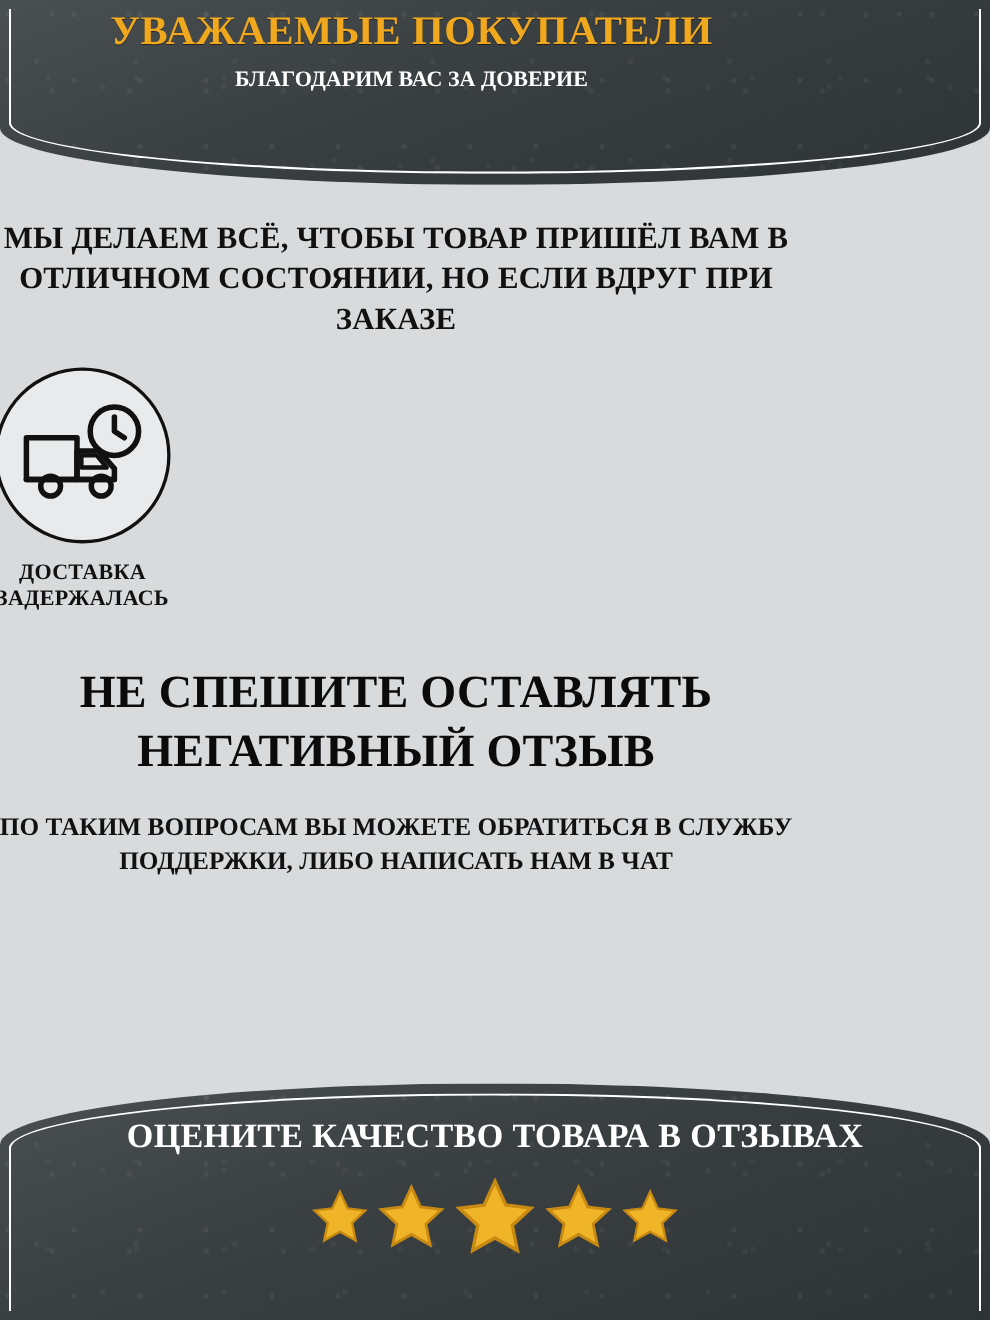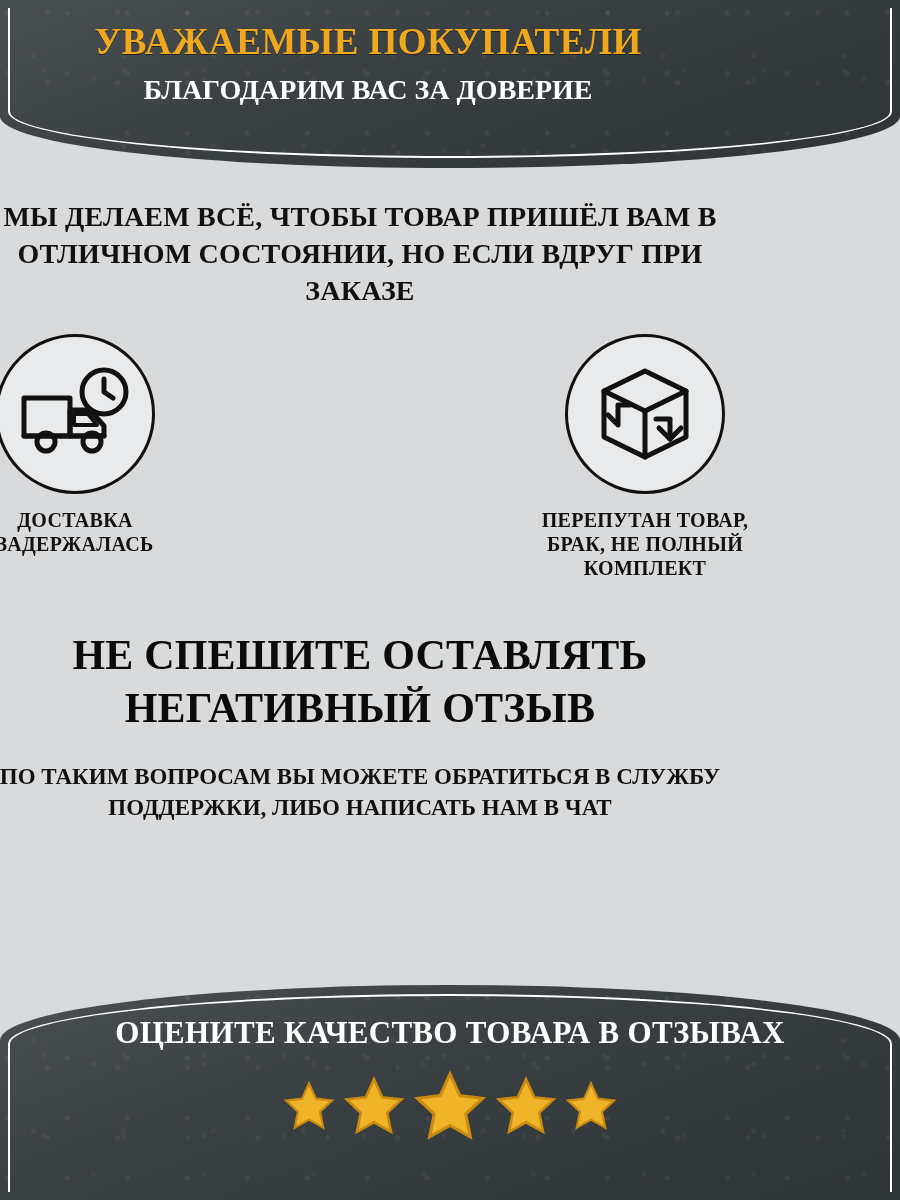--- a/index.html
+++ b/index.html
@@ -48,34 +48,34 @@
     border-top:none;
   }
   #outline-bottom {
     bottom:8px; height:198px; left:8px; width:884px;
     border-radius:56% 56% 0 0 / 56px 56px 0 0;
     border-bottom:none;
   }
 
   
   #header {
-    position:absolute; top:0; left:10px; width:716px; height:168px;
+    position:absolute; top:0; left:16px; width:716px; height:168px;
     display:flex; flex-direction:column; align-items:center; justify-content:flex-start;
-    padding-top:22px;
+    padding-top:9px;
     text-align:center;
   }
   #header-title {
     font-size:37px; font-weight:bold; letter-spacing:.5px;
     color:#f0a81e;
     text-shadow:0 1px 0 rgba(0,0,0,.5);
     line-height:1.1;
   }
   #header-sub {
     margin-top:10px;
-    font-size:28px; font-weight:bold; color:#ffffff;
+    font-size:20px; font-weight:bold; color:#ffffff;
     line-height:1.22;
     max-width:520px;
   }
 
   
   #main {
     position:absolute; top:168px; left:0; width:720px; height:817px;
     display:flex; flex-direction:column; align-items:center;
     padding-top:30px;
   }
@@ -176,35 +176,20 @@
             <circle cx="30" cy="80" r="9"></circle>
             <circle cx="76" cy="80" r="9"></circle>
 
             <circle cx="88" cy="30" r="22"></circle>
             <path d="M88 17 v13 l9 6"></path>
           </svg>
         </div>
         <div class="icon-caption">ДОСТАВКА ЗАДЕРЖАЛАСЬ</div>
       </div>
 
-      <div class="icon-item">
-        <div class="icon-circle">
-          <svg width="118" height="110" viewBox="0 0 118 110" fill="none" stroke="#111" stroke-width="5" stroke-linecap="round" stroke-linejoin="round">
-
-            <path d="M18 32 L59 12 L100 32 L100 78 L59 98 L18 78 Z"></path>
-            <path d="M18 32 L59 52 L100 32"></path>
-            <path d="M59 52 L59 98"></path>
-
-            <path d="M44 46 h-12 v20 l-10 -10" stroke-width="5"></path>
-            <path d="M70 60 h14 v20" stroke-width="5"></path>
-            <path d="M84 80 l11 -11 M84 80 l-11 -11" stroke-width="5"></path>
-          </svg>
-        </div>
-        <div class="icon-caption">ПЕРЕПУТАН ТОВАР, БРАК, НЕ ПОЛНЫЙ КОМПЛЕКТ</div>
-      </div>
 
 
     </div>
 
     <div id="headline">НЕ СПЕШИТЕ ОСТАВЛЯТЬ НЕГАТИВНЫЙ ОТЗЫВ</div>
     <div id="support">ПО ТАКИМ ВОПРОСАМ ВЫ МОЖЕТЕ ОБРАТИТЬСЯ В СЛУЖБУ ПОДДЕРЖКИ, ЛИБО НАПИСАТЬ НАМ В ЧАТ</div>
 
   </div>
 
   <div id="band-bottom" class="dark-band"></div>

